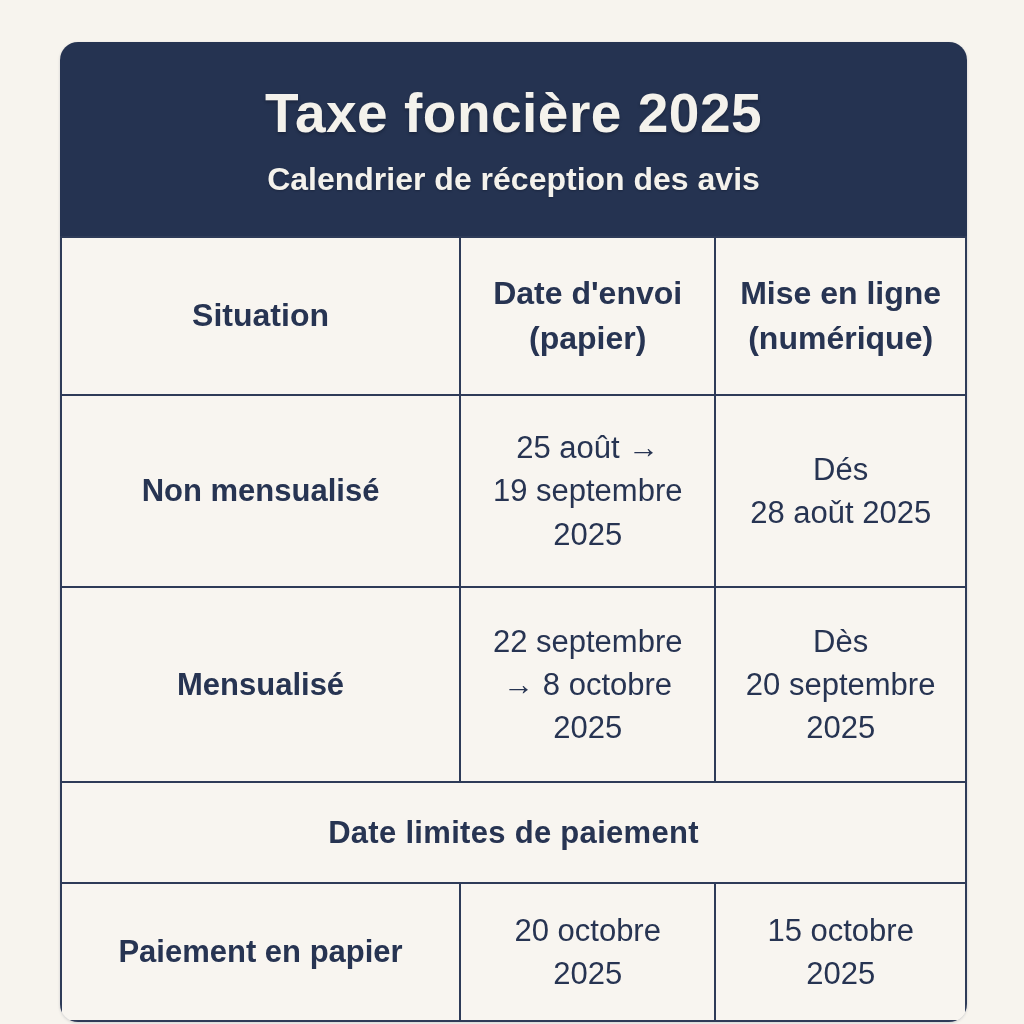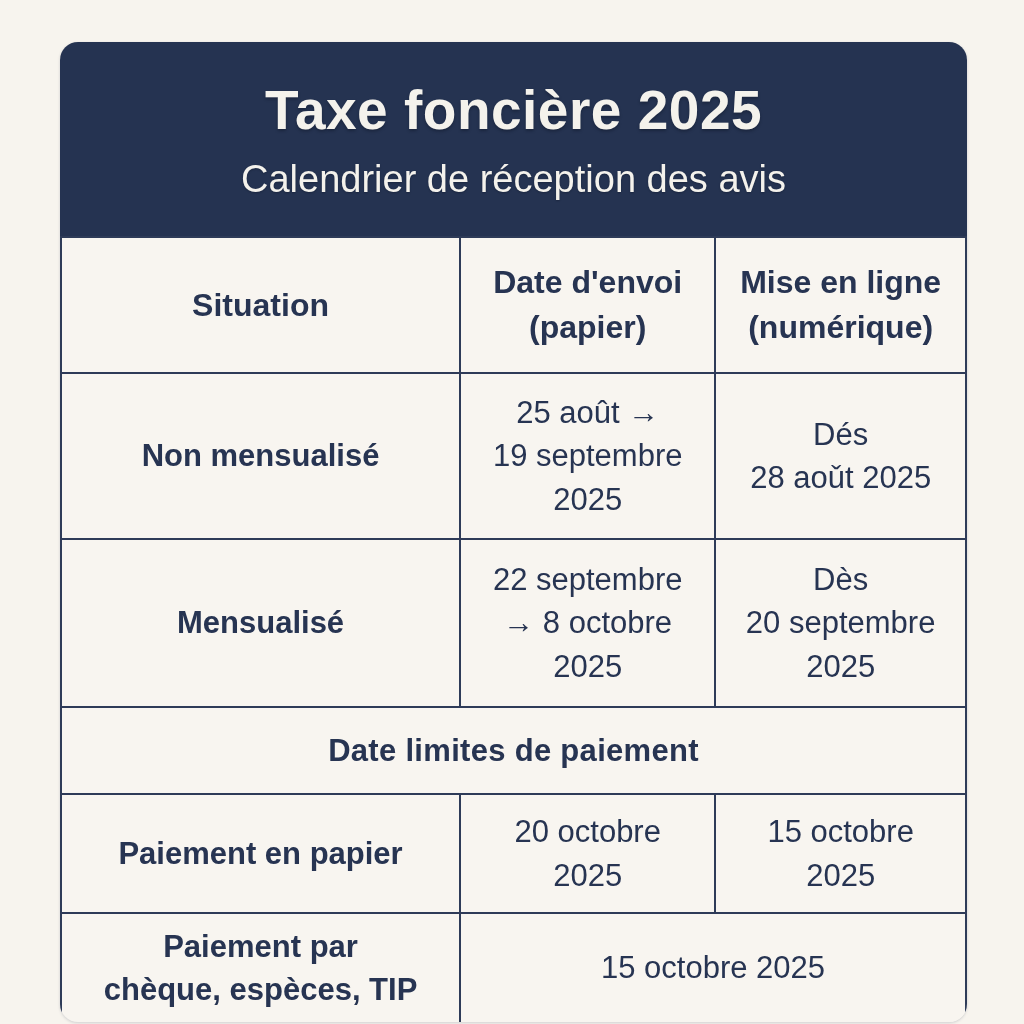--- a/index.html
+++ b/index.html
@@ -39,22 +39,22 @@
   }
   .card-title{
     color:var(--header-text);
     font-size:55px;
     font-weight:700;
     letter-spacing:0.5px;
     text-shadow:0 2px 3px rgba(8,14,28,0.35);
   }
   .card-subtitle{
     color:var(--header-text);
-    font-size:38px;
-    font-weight:400;
+    font-size:32px;
+    font-weight:700;
     text-shadow:0 1px 2px rgba(8,14,28,0.3);
     text-align:right;
   }
   table.calendar{
     width:100%;
     height:786px;
     border-collapse:collapse;
     table-layout:fixed;
   }
   .calendar td, .calendar th{
@@ -131,21 +131,16 @@
       </tr>
 
       <tr class="row-pay1">
         <td class="cell-situation">Paiement en papier</td>
         <td class="cell-date">20 octobre
 2025</td>
         <td class="cell-date">15 octobre
 2025</td>
       </tr>
 
-      <tr class="row-pay2">
-        <td class="cell-situation">Paiement par
-chèque, espèces, TIP</td>
-        <td class="cell-date" colspan="2">15 octobre 2025</td>
-      </tr>
     </tbody>
   </table>
 
 </div>
 
 </body></html>

